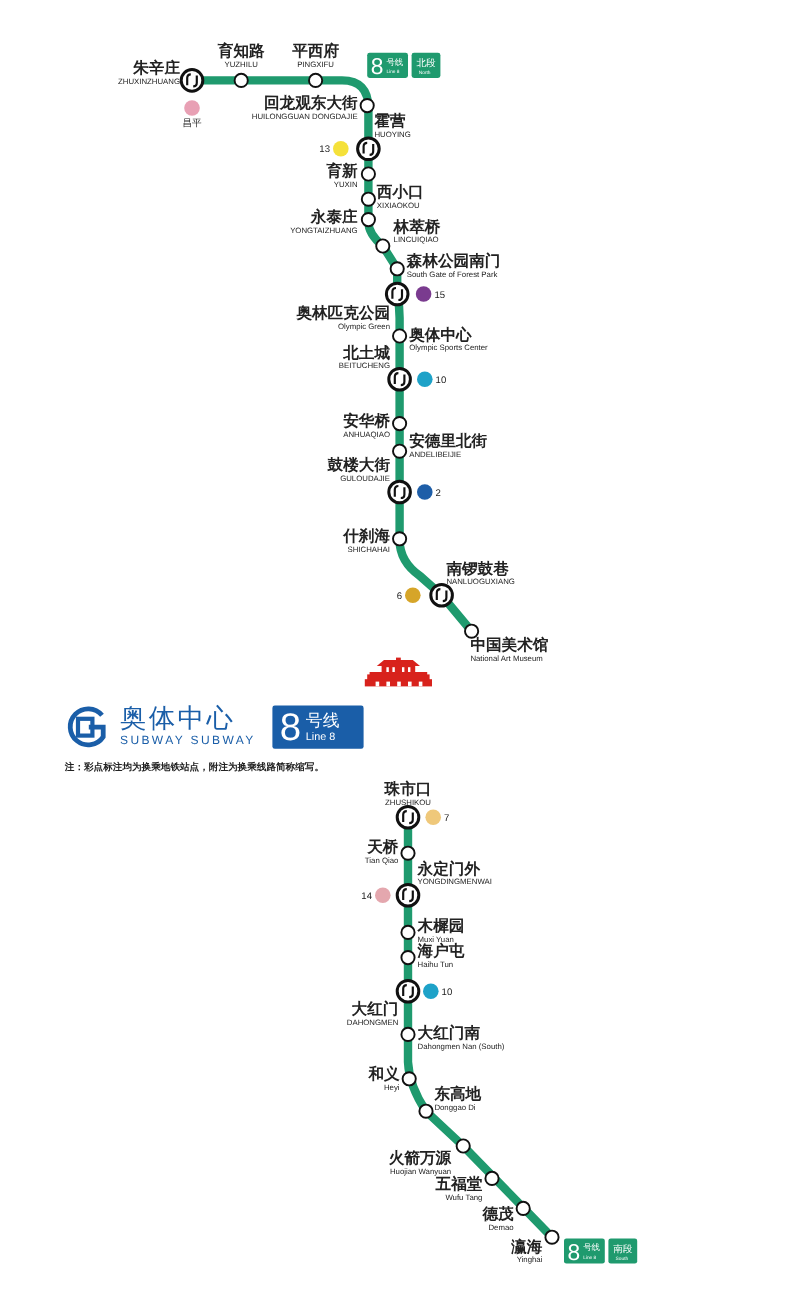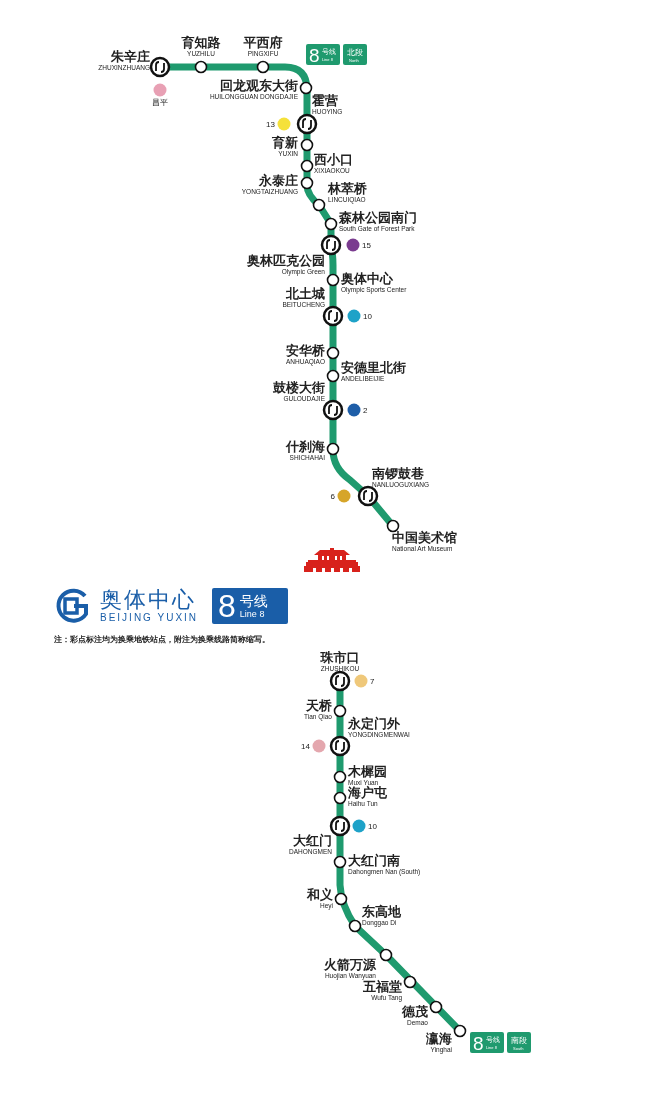--- a/index.html
+++ b/index.html
@@ -276,21 +276,21 @@
   </g>
 </svg>
 
 <div class="brand">
   <svg class="brand-logo" viewBox="0 0 40 40">
     <path d="M33 10 A15 15 0 1 0 34 28 L34 20 L22 20" fill="none" stroke="#1a5ea8" stroke-width="4"></path>
     <rect x="13" y="13" width="12" height="14" fill="none" stroke="#1a5ea8" stroke-width="3.5"></rect>
   </svg>
   <div class="brand-name">
     <span class="brand-cn">奥体中心</span>
-    <span class="brand-en">BEIJING YUXIN</span>
+    <span class="brand-en">SUBWAY SUBWAY</span>
   </div>
   <div class="line-box">
     <span class="line-num">8</span>
     <div class="line-label">
       <span class="line-cn">号线</span>
       <span class="line-en">Line 8</span>
     </div>
   </div>
 </div>
 <div class="note">注：彩点标注均为换乘地铁站点，附注为换乘线路简称缩写。</div>

